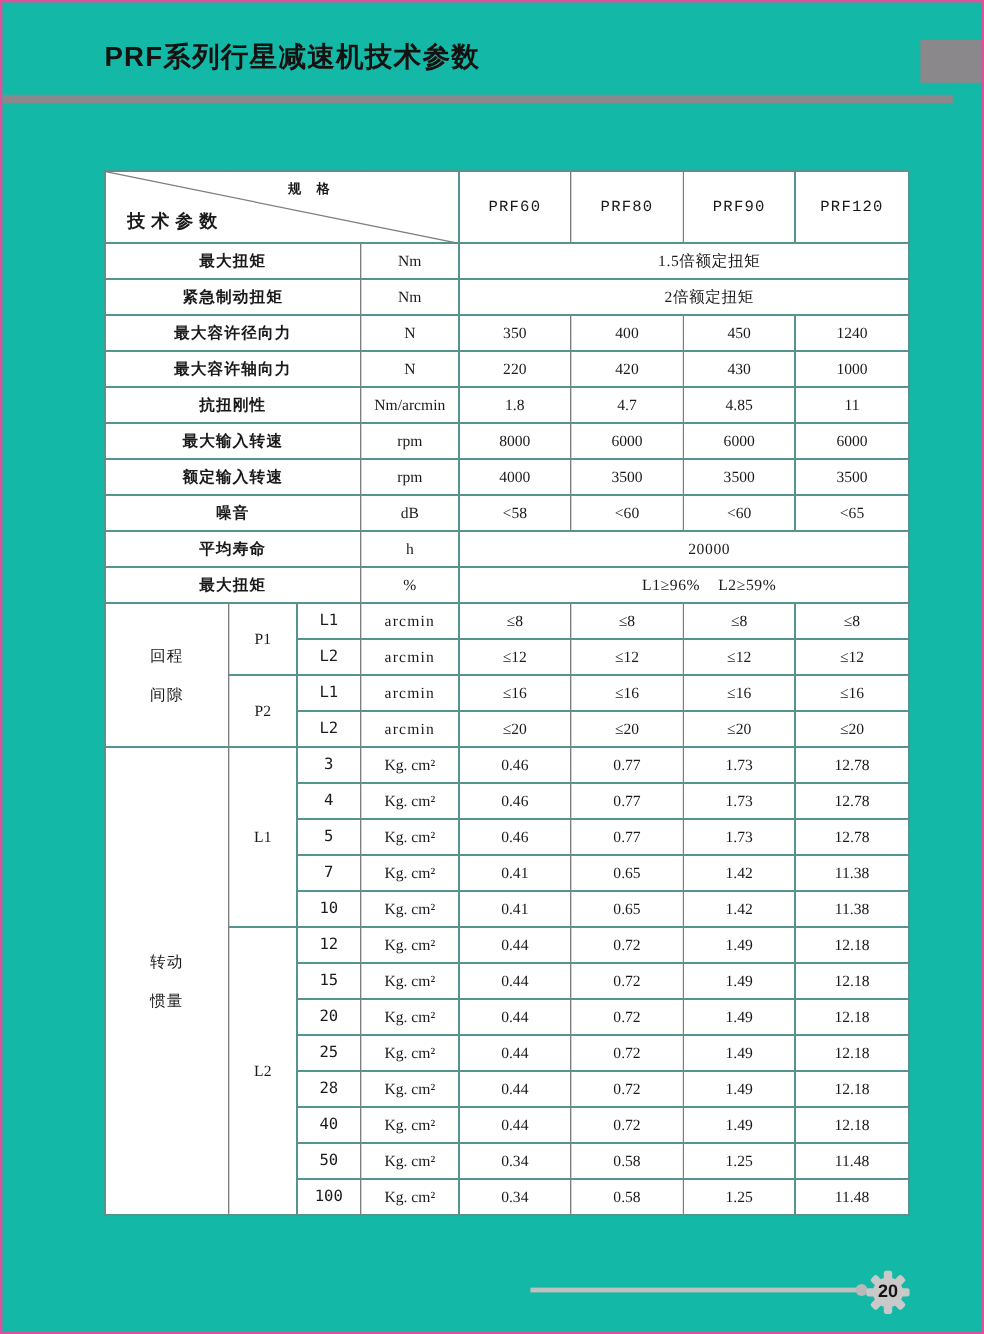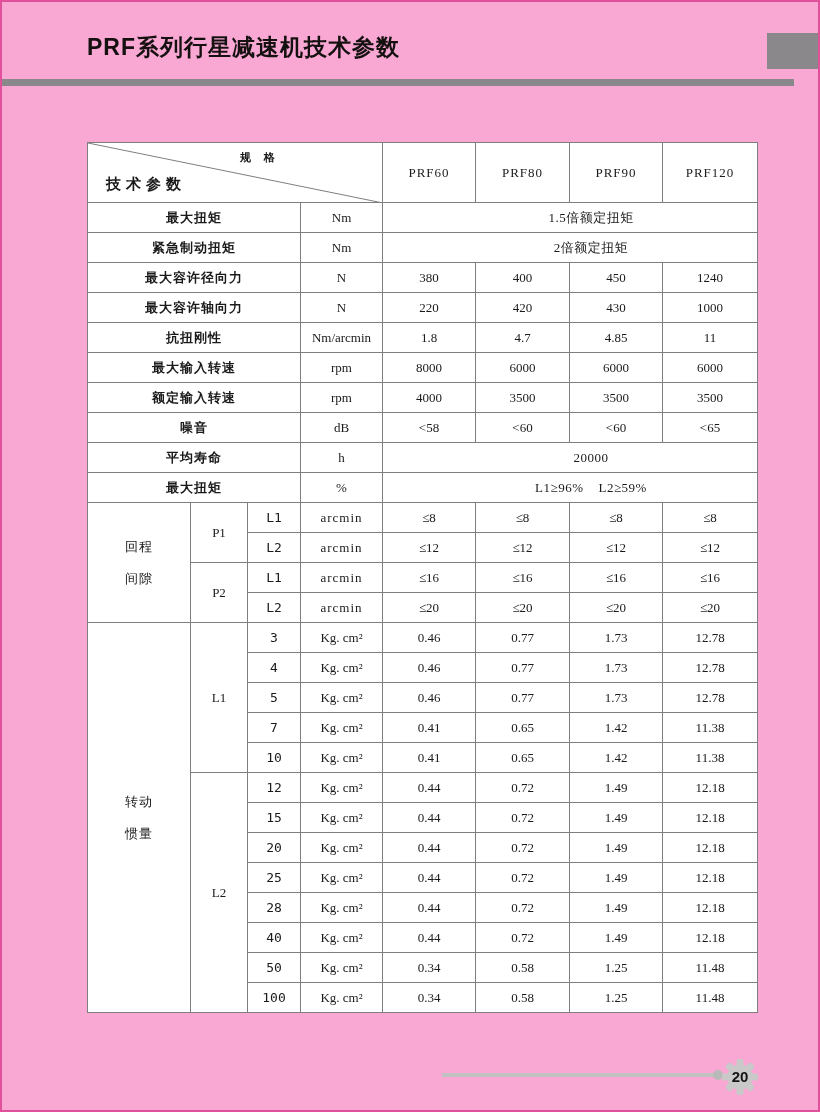--- a/index.html
+++ b/index.html
@@ -1,20 +1,20 @@
 <!DOCTYPE html>
 <html><head>
 <meta charset="utf-8">
 <style>
   * { margin:0; padding:0; box-sizing:border-box; }
   html,body { background:#ffffff; }
   .page {
     position:relative;
     width:820px; height:1112px;
-    background:#f9a8d4;
+    background:#14b8a6;
     border:2px solid #e0509b;
     overflow:hidden;
     font-family:"Liberation Serif", serif;
     color:#1a1a1a;
   }
 
   
   .page-title {
     position:absolute; left:85px; top:30px;
     font-family:"Liberation Sans", sans-serif;
@@ -50,21 +50,21 @@
   .corner svg.diag { position:absolute; left:0; top:0; }
   .corner-tr {
     position:absolute; top:7px; left:152px;
     font-size:11px; font-weight:bold; letter-spacing:5px;
   }
   .corner-bl {
     position:absolute; bottom:8px; left:18px;
     font-size:15px; font-weight:bold; letter-spacing:5px;
   }
   th.colhead {
-    font-family:Liberation Serif, serif;
+    font-family:Liberation Mono, monospace;
     font-size:15px; font-weight:normal; letter-spacing:1px;
   }
 
   td.label   { font-size:14px; letter-spacing:1px; white-space:pre-line;font-weight:bold; }
   td.glabel  { font-size:14px; letter-spacing:1px; white-space:pre-line; line-height:32px; }
   td.sglabel { font-size:14px; font-family:Liberation Serif, serif; }
   td.unit    { font-size:12.5px; }
   td.uarc    { font-size:15px; font-family:Liberation Serif, serif; letter-spacing:1px; }
   td.ukg     { font-size:13px; }
   td.sub     { font-size:13px; font-family:"DejaVu Sans Mono", monospace; }
@@ -130,21 +130,21 @@
           <td class="mval sh" colspan="4">1.5倍额定扭矩</td>
         </tr>
         <tr class="r">
           <td class="label" colspan="3">紧急制动扭矩</td>
           <td class="unit">Nm</td>
           <td class="mval" colspan="4">2倍额定扭矩</td>
         </tr>
         <tr class="r">
           <td class="label sh" colspan="3">最大容许径向力</td>
           <td class="unit sh">N</td>
-          <td class="val sh">380</td>
+          <td class="val sh">350</td>
           <td class="val sh">400</td>
           <td class="val sh">450</td>
           <td class="val sh">1240</td>
         </tr>
         <tr class="r">
           <td class="label" colspan="3">最大容许轴向力</td>
           <td class="unit">N</td>
           <td class="val">220</td>
           <td class="val">420</td>
           <td class="val">430</td>

